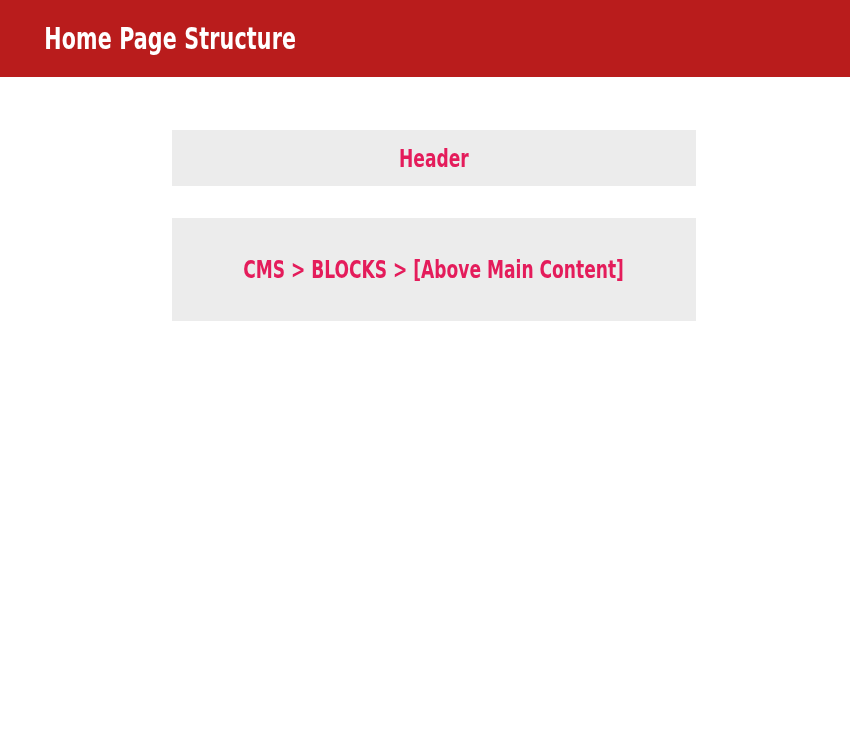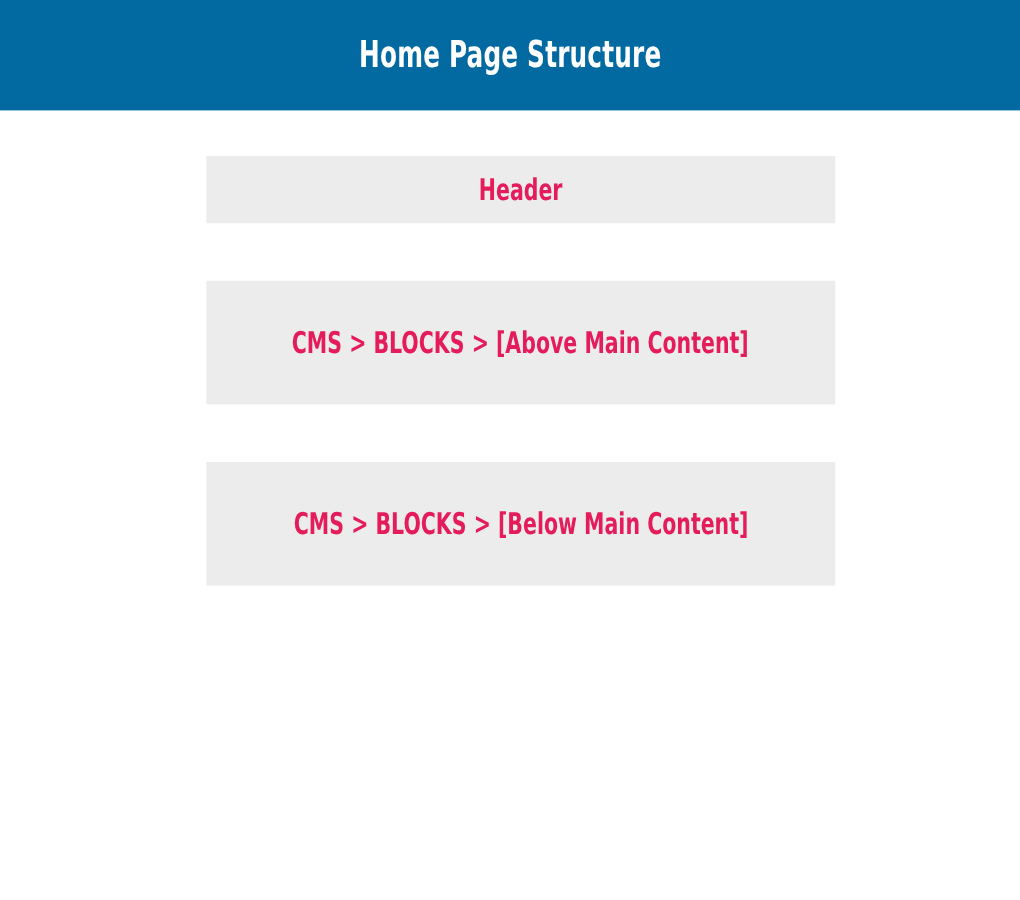--- a/index.html
+++ b/index.html
@@ -21,25 +21,25 @@
     height: 750px;
     background: #ffffff;
   }
 
   
   .banner {
     position: absolute;
     left: 0;
     top: 0;
     width: 850px;
-    height: 92px;
-    background: #0369a1;
+    height: 77px;
+    background: #b91c1c;
     display: flex;
     align-items: center;
-    justify-content: center;
+    justify-content: flex-start;
   }
   .banner-title {
     color: #ffffff;
     font-family: "DejaVu Sans Condensed", "Liberation Sans Narrow", "Liberation Sans", sans-serif;
     font-weight: bold;
     font-size: 31px;
     line-height: 1;
     letter-spacing: 0.2px;
     transform: scaleX(0.74);
     transform-origin: center center;
@@ -53,21 +53,21 @@
     top: 130px;
     width: 524px;
   }
 
   .struct-box {
     width: 524px;
     background: #ececec;
     display: flex;
     align-items: center;
     justify-content: center;
-    margin-bottom: 48px;
+    margin-bottom: 32px;
     box-sizing: border-box;
   }
   .struct-box:last-child {
     margin-bottom: 0;
   }
   .struct-box.size-slim {
     height: 56px;
   }
   .struct-box.size-tall {
     height: 103px;
@@ -97,20 +97,17 @@
 
     <div class="struct-box size-slim">
       <span class="struct-label">Header</span>
     </div>
 
     <div class="struct-box size-tall">
       <span class="struct-label">CMS &gt; BLOCKS &gt; [Above Main Content]</span>
     </div>
 
 
-    <div class="struct-box size-tall">
-      <span class="struct-label">CMS &gt; BLOCKS &gt; [Below Main Content]</span>
-    </div>
 
 
   </div>
 
 </div>
 
 </body></html>

